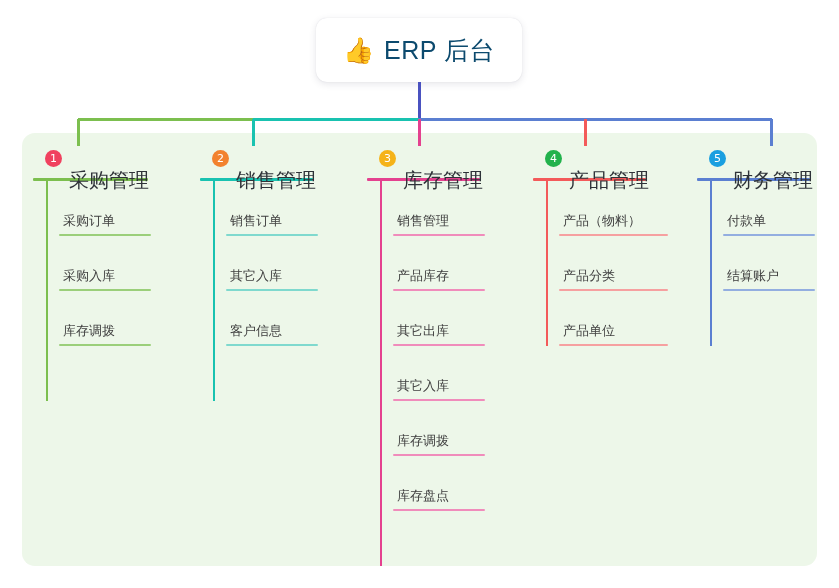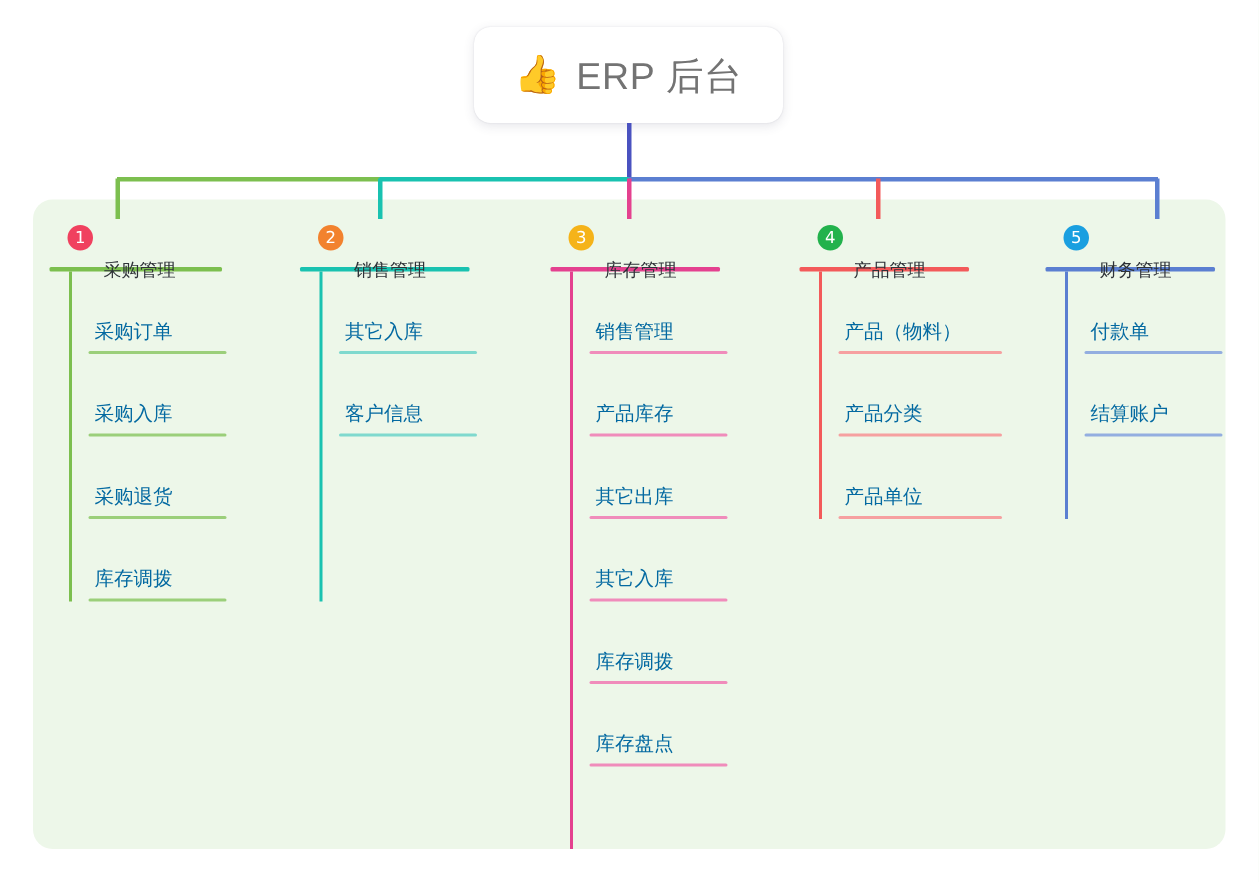--- a/index.html
+++ b/index.html
@@ -31,21 +31,21 @@
     gap: 10px;
     box-sizing: border-box;
   }
   #root-emoji {
     font-size: 25px;
     line-height: 1;
     display: inline-block;
   }
   #root-title {
     font-size: 25px;
-    color: #737373;
+    color: #0c4a6e;
     letter-spacing: 0.5px;
     white-space: nowrap;
   }
 
   
   #connectors {
     position: absolute;
     left: 0;
     top: 0;
     width: 839px;
@@ -82,21 +82,21 @@
     height: 17px;
     border-radius: 50%;
     color: #ffffff;
     font-size: 11px;
     line-height: 17px;
     text-align: center;
     flex: 0 0 auto;
     font-family: "DejaVu Sans", sans-serif;
   }
   .col-title {
-    font-size: 12px;
+    font-size: 20px;
     color: #2e3238;
     white-space: nowrap;
     margin-top: 44px;
   }
   .head-rule {
     height: 3px;
     margin-top: 8px;
     border-radius: 1px;
   }
   .items {
@@ -113,21 +113,21 @@
   .item {
     position: relative;
     height: 55px;
     box-sizing: border-box;
     display: flex;
     align-items: flex-end;
     padding-bottom: 6px;
   }
   .item-label {
     font-size: 13px;
-    color: #0369a1;
+    color: #404040;
     white-space: nowrap;
     padding-left: 4px;
   }
   .item-rule {
     position: absolute;
     left: 0;
     bottom: 0;
     height: 2px;
     border-radius: 1px;
   }
@@ -170,38 +170,38 @@
         <div class="spine" style="background: rgb(124, 191, 79); height: 220px;"></div>
         <div class="item">
           <span class="item-label">采购订单</span>
           <div class="item-rule" style="width: 92px; background: rgb(155, 207, 122);"></div>
         </div>
         <div class="item">
           <span class="item-label">采购入库</span>
           <div class="item-rule" style="width: 92px; background: rgb(155, 207, 122);"></div>
         </div>
         <div class="item">
-          <span class="item-label">采购退货</span>
-          <div class="item-rule" style="width: 92px; background: rgb(155, 207, 122);"></div>
-        </div>
-        <div class="item">
           <span class="item-label">库存调拨</span>
           <div class="item-rule" style="width: 92px; background: rgb(155, 207, 122);"></div>
         </div>
       </div>
     </div>
     <div class="column" style="left: 200px;">
       <div class="col-head">
         <span class="badge" style="background: rgb(242, 130, 46);">2</span>
         <span class="col-title">销售管理</span>
       </div>
       <div class="head-rule" style="width: 113px; background: rgb(25, 194, 176);"></div>
       <div class="items">
         <div class="spine" style="background: rgb(25, 194, 176); height: 220px;"></div>
         <div class="item">
+          <span class="item-label">销售订单</span>
+          <div class="item-rule" style="width: 92px; background: rgb(127, 217, 206);"></div>
+        </div>
+        <div class="item">
           <span class="item-label">其它入库</span>
           <div class="item-rule" style="width: 92px; background: rgb(127, 217, 206);"></div>
         </div>
         <div class="item">
           <span class="item-label">客户信息</span>
           <div class="item-rule" style="width: 92px; background: rgb(127, 217, 206);"></div>
         </div>
       </div>
     </div>
     <div class="column" style="left: 367px;">

